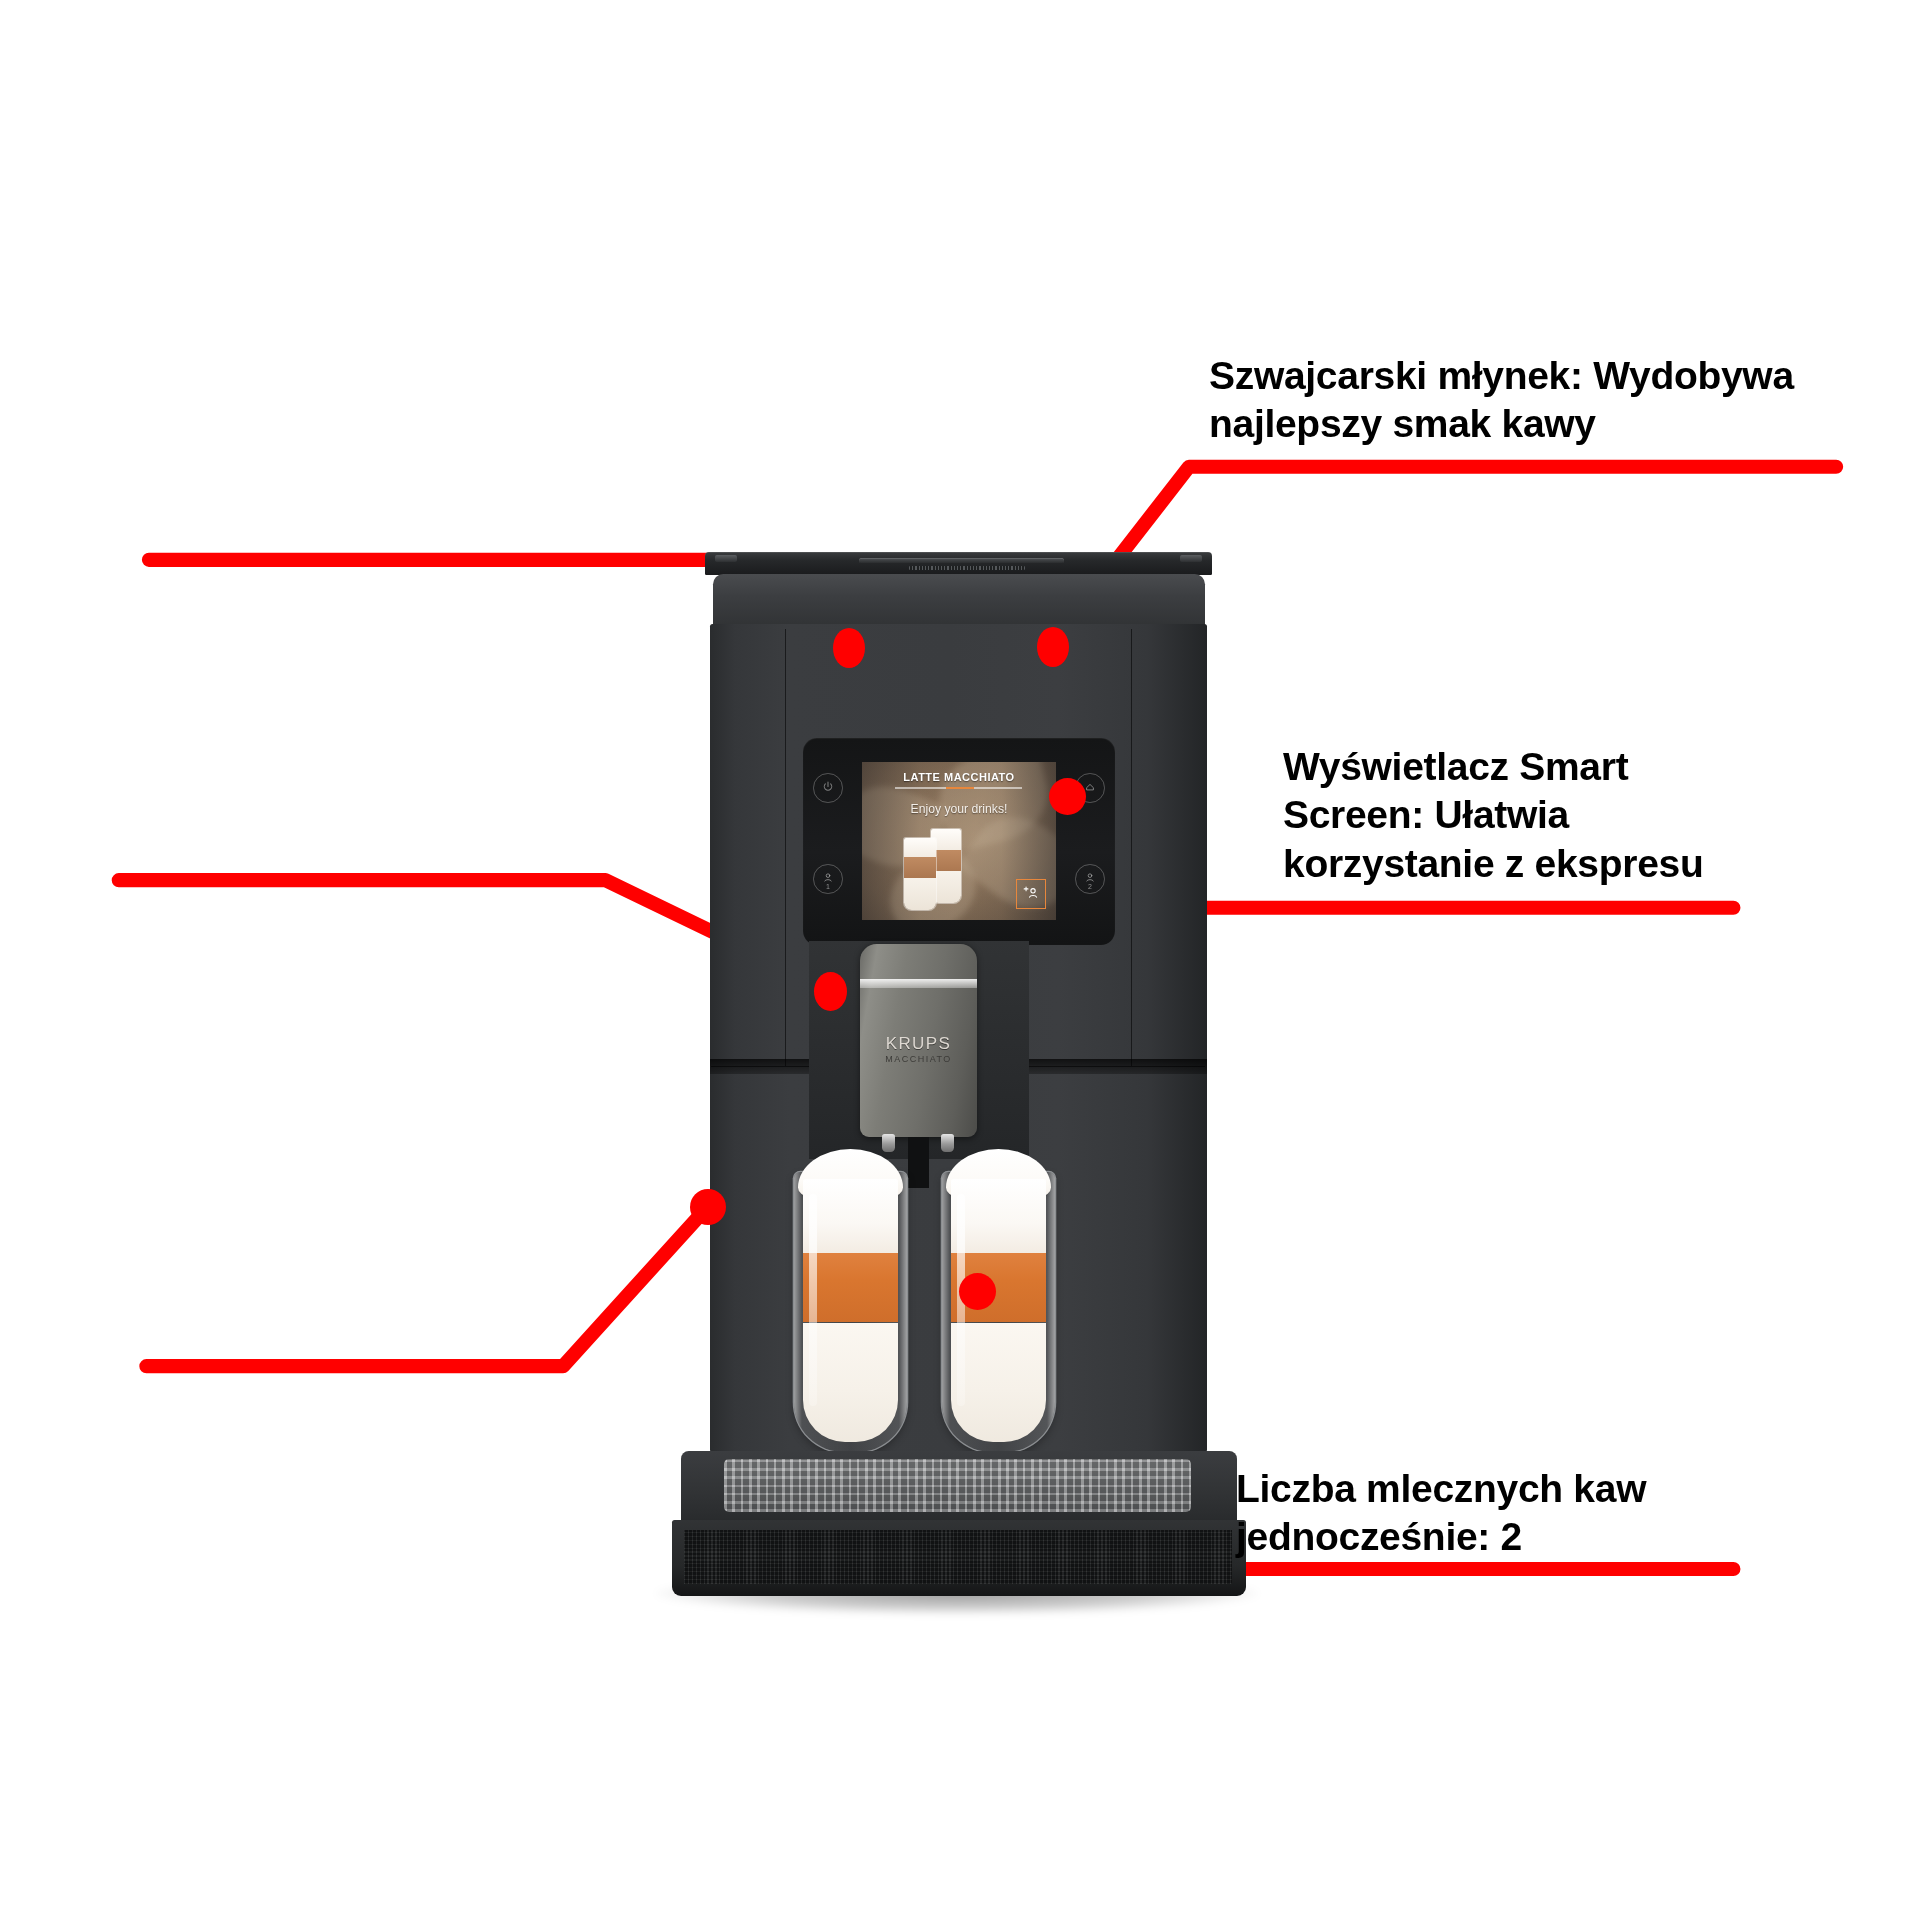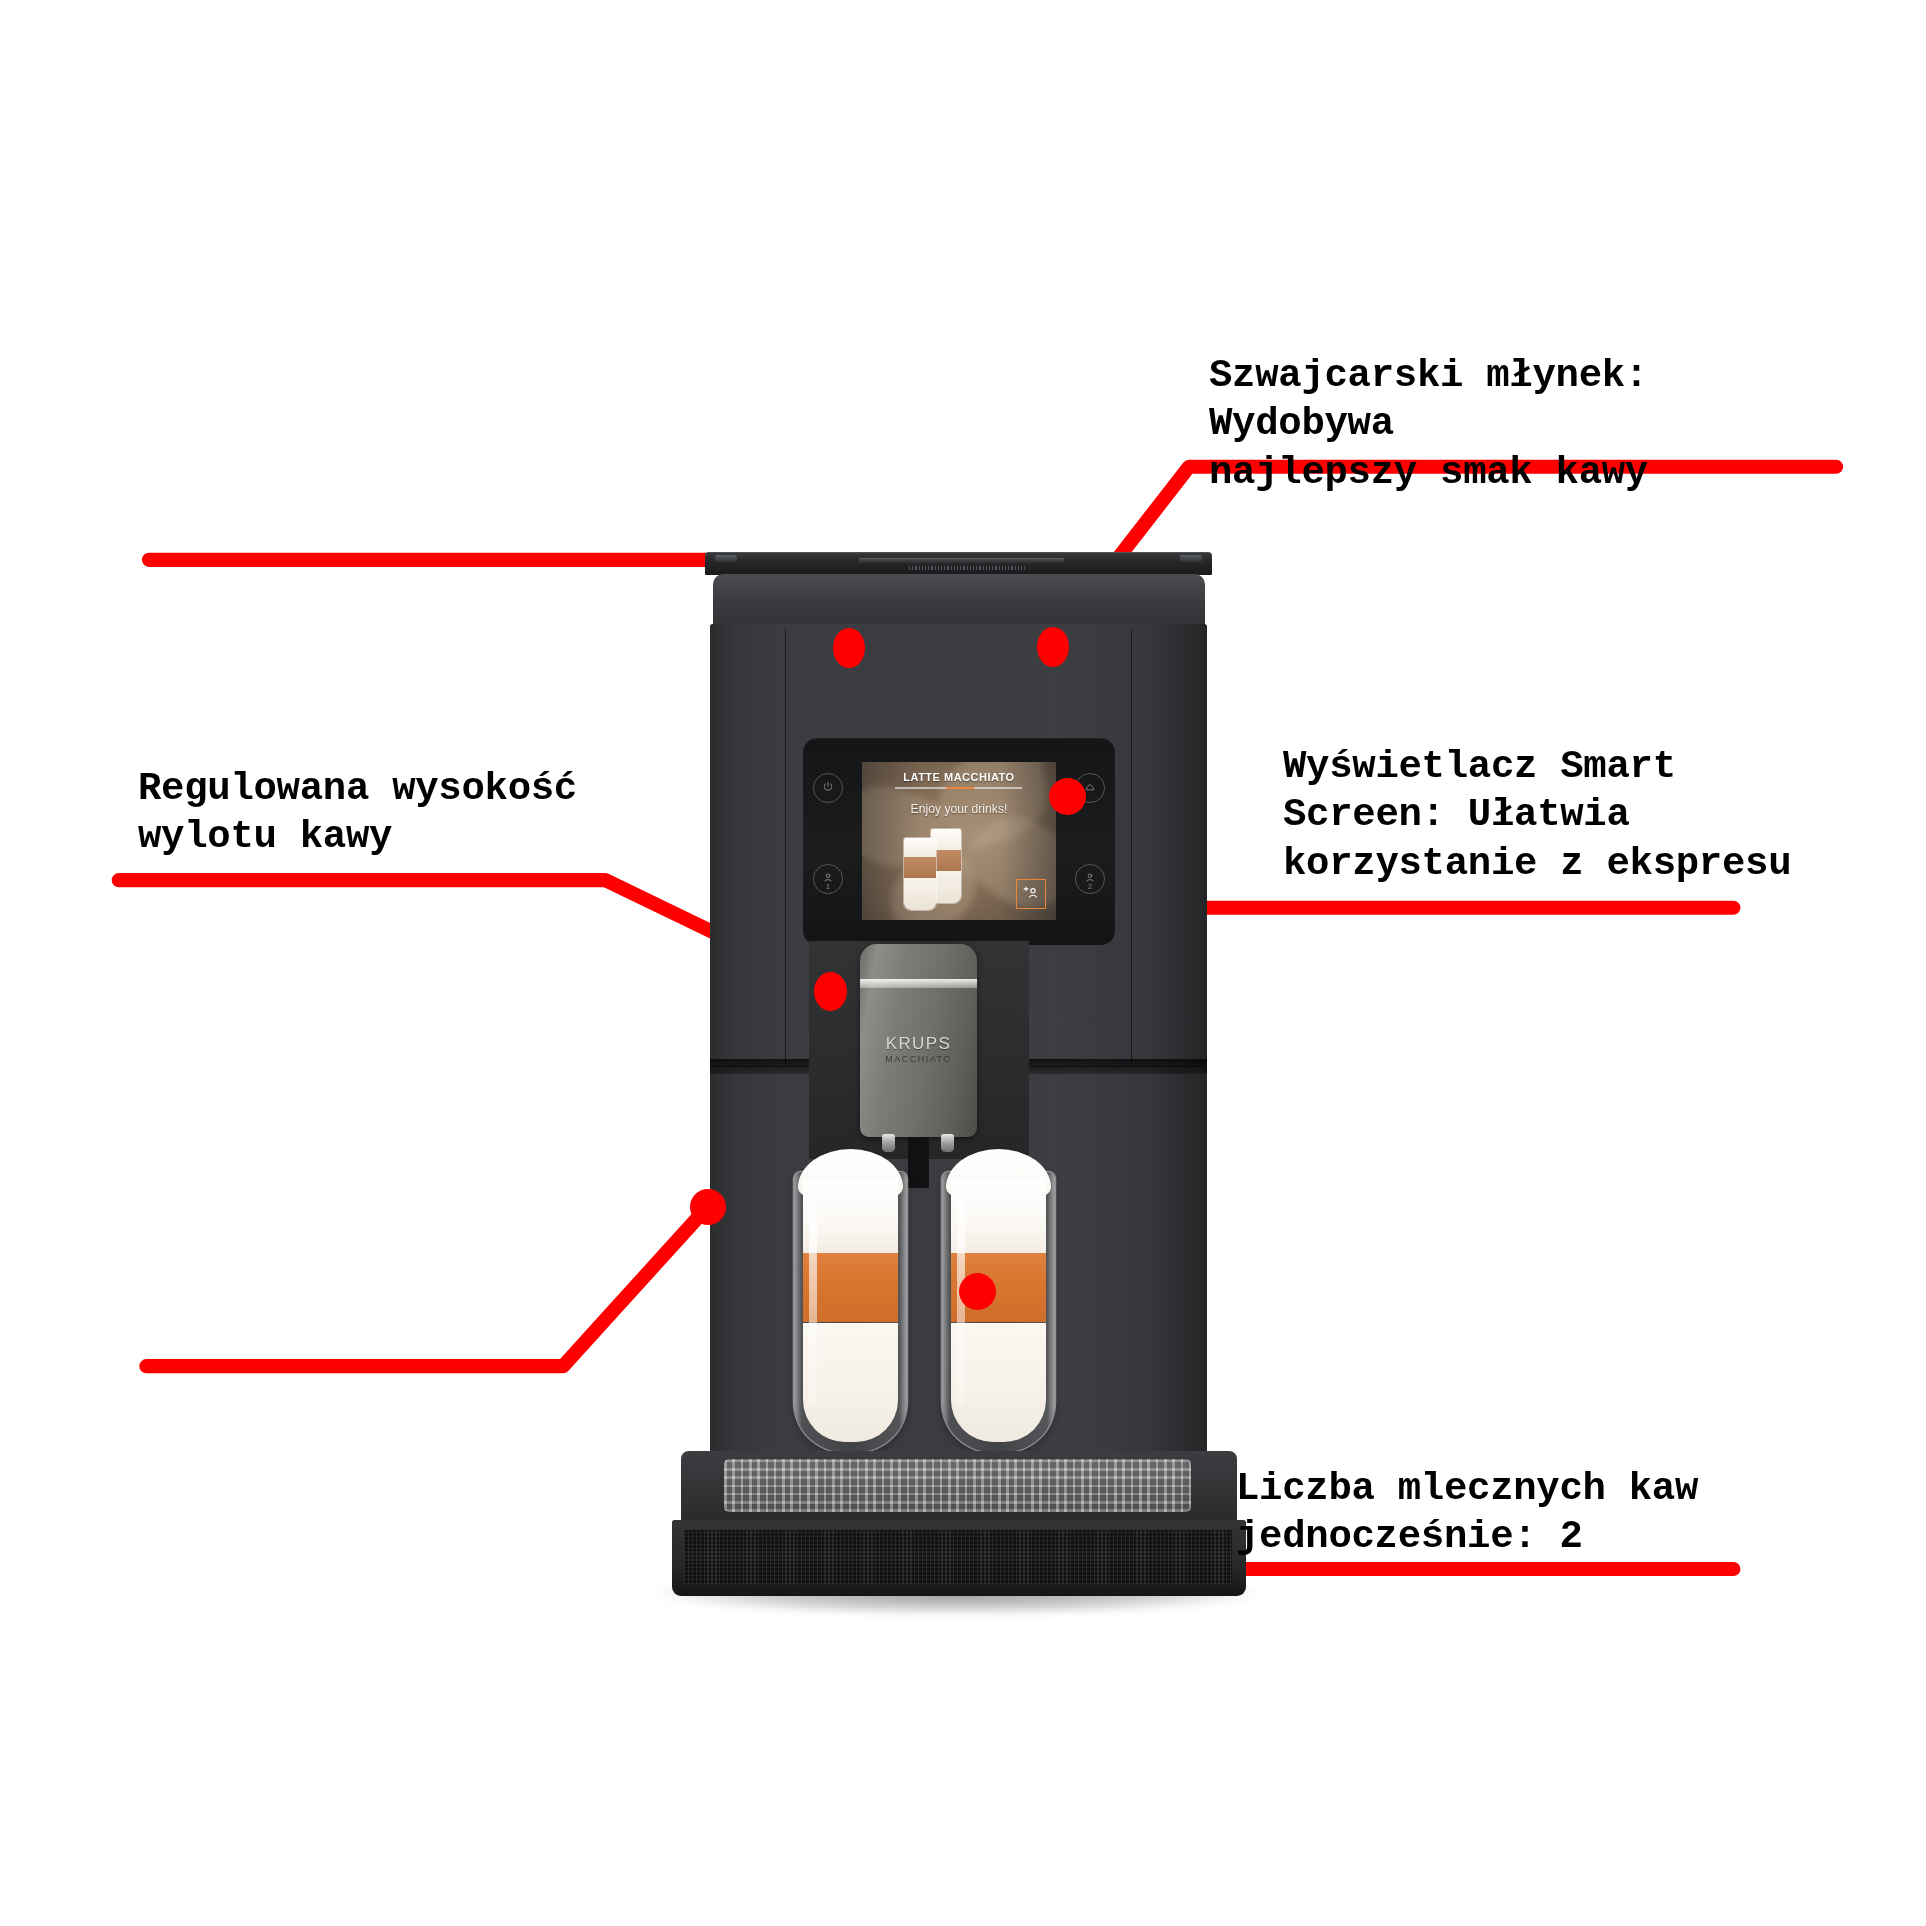--- a/index.html
+++ b/index.html
@@ -12,21 +12,21 @@
     width: 1926px;
     height: 1926px;
     background: #ffffff;
     overflow: hidden;
     font-family: "Liberation Sans", sans-serif;
   }
 
   
   .callout {
     position: absolute;
-    font-family: Liberation Mono, monospace;
+    font-family: Liberation Sans, sans-serif;
     font-weight: bold;
     font-size: 39px;
     line-height: 1.24;
     color: #000000;
     letter-spacing: -0.3px;
     white-space: pre-line;
   }
 
   
   #leaders {
@@ -582,22 +582,20 @@
   <div class="dot" style="left:1037px; top:627px;  width:32px; height:40px;"></div>
   <div class="dot" style="left:814px; top:972px; width:33px; height:39px;"></div>
   <div class="dot" style="left:1049px; top:778px; width:37px; height:37px;"></div>
   <div class="dot" style="left:690px; top:1189px; width:36px; height:36px;"></div>
   <div class="dot" style="left:959px; top:1273px; width:37px; height:37px;"></div>
 
 
   <div class="callout" style="left:1209px; top:352px; width:642px;">Szwajcarski młynek: Wydobywa
 najlepszy smak kawy</div>
 
-  <div class="callout" style="left:138px; top:765px; width:591px;">Regulowana wysokość
-wylotu kawy</div>
 
   <div class="callout" style="left:1236px; top:743px; width:552px;margin-left:47px;">Wyświetlacz Smart
 Screen: Ułatwia
 korzystanie z ekspresu</div>
 
 
   <div class="callout" style="left:1236px; top:1465px; width:578px;">Liczba mlecznych kaw
 jednocześnie: 2</div>
 
 </div>

